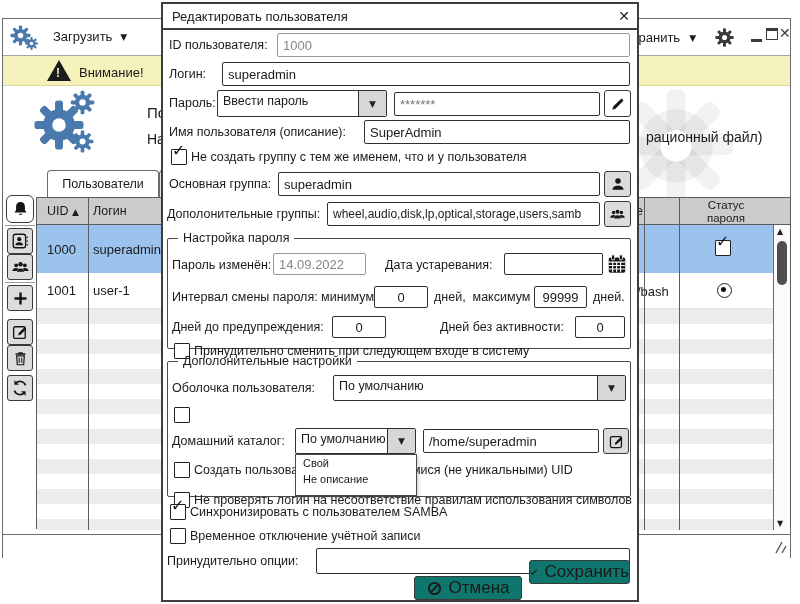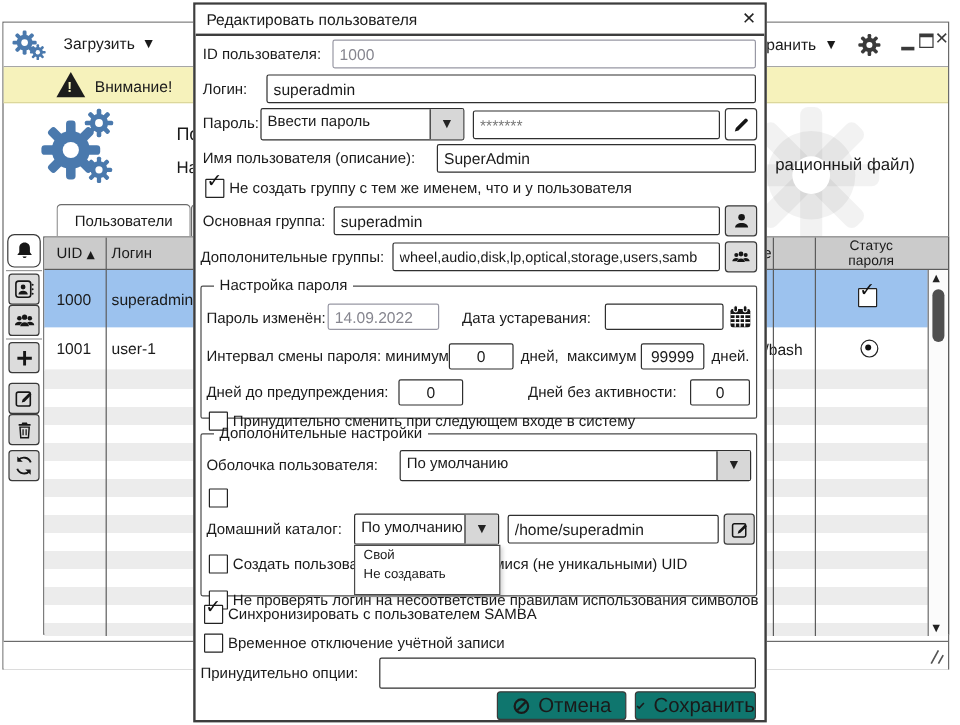--- a/index.html
+++ b/index.html
@@ -310,21 +310,21 @@
             <rect x="3.5" y="5" width="15.5" height="15.5" rx="2" fill="none" stroke="#161616" stroke-width="1.8"></rect>
             <path d="M9.5 16.5l.9-3.2 7.6-7.6 2.3 2.3-7.6 7.6-3.2.9z" fill="#161616"></path>
           </svg>
       </div>
 
       <span class="cb" style="left:6px;top:94px;"></span>
       <span class="abs lbl" style="left:26px;top:95px;">Создать пользователя с совпадающимися (не уникальными) UID</span>
 
       <div class="abs" style="left:127px;top:86px;width:122px;height:42px;background:#fff;border:1px solid #4a4a4a;z-index:12;box-shadow:2px 2px 3px rgba(0,0,0,0.15);">
         <div class="popup-item">Свой</div>
-        <div class="popup-item">Не создавать</div>
+        <div class="popup-item">Не описание</div>
       </div>
 
       <span class="cb" style="left:6px;top:124px;"></span>
       <span class="abs lbl" style="left:26px;top:125px;">Не проверять логин на несоответствие правилам использования символов</span>
     </fieldset>
 
     <span class="cb on" style="left:7px;top:500px;"></span>
     <span class="abs lbl" style="left:27px;top:501px;">Синхронизировать с пользователем SAMBA</span>
 
     <span class="cb" style="left:7px;top:524px;"></span>
@@ -333,20 +333,20 @@
     <span class="abs lbl" style="left:4px;top:550px;">Принудительно опции:</span>
     <input class="inp" style="left: 153px; top: 544px; width: 314px; height: 26px;" value="">
 
     <div class="dlg-btn" style="left:251px;top:572px;width:108px;height:24px;">
       <svg width="15" height="15" viewBox="0 0 16 16">
           <circle cx="8" cy="8" r="6" fill="none" stroke="#1a1a1a" stroke-width="2"></circle>
           <path d="M4.4 11.6L11.6 4.4" stroke="#1a1a1a" stroke-width="2"></path>
         </svg>
       <span>Отмена</span>
     </div>
-    <div class="dlg-btn" style="left:366px;top:572px;width:101px;height:24px;">
+    <div class="dlg-btn" style="left:366px;top:556px;width:101px;height:24px;">
       <svg width="14" height="14" viewBox="0 0 16 16">
           <path d="M2 8.7l3.6 3.8L14 3.5" fill="none" stroke="#1a1a1a" stroke-width="2.8"></path>
         </svg>
       <span>Сохранить</span>
     </div>
   </div>
 </div>
 
 </body></html>

